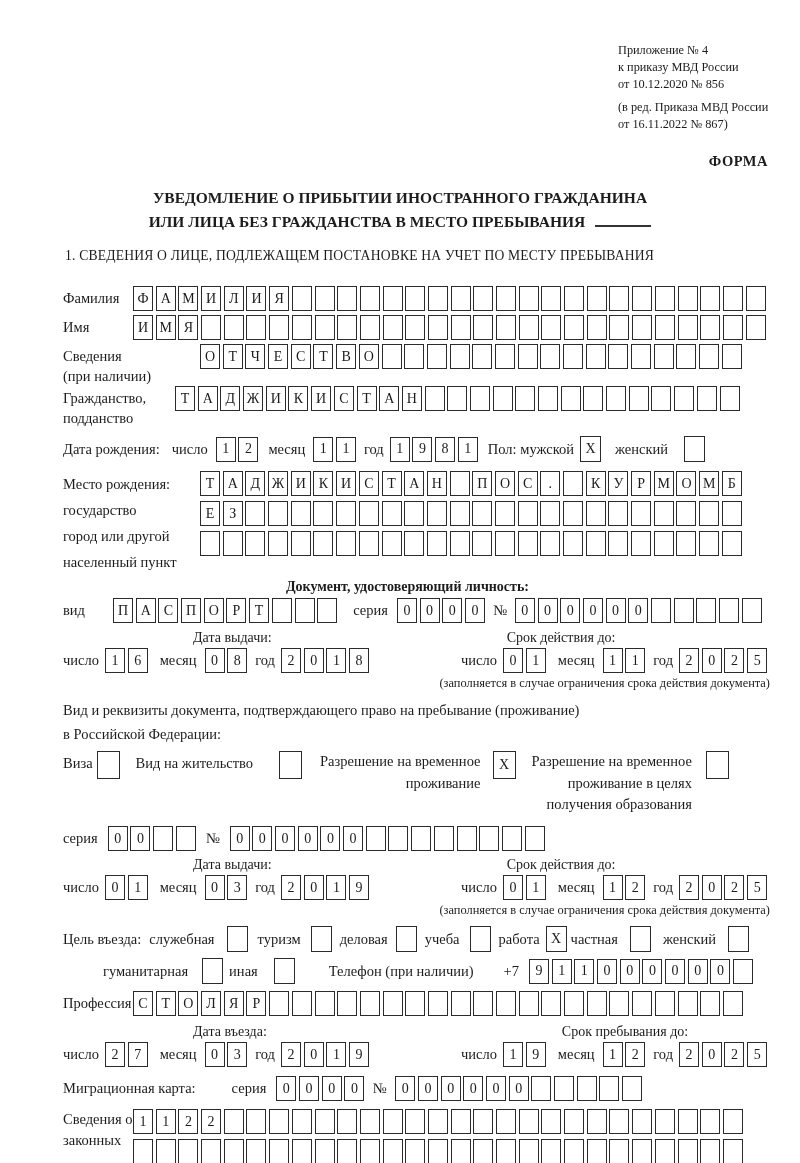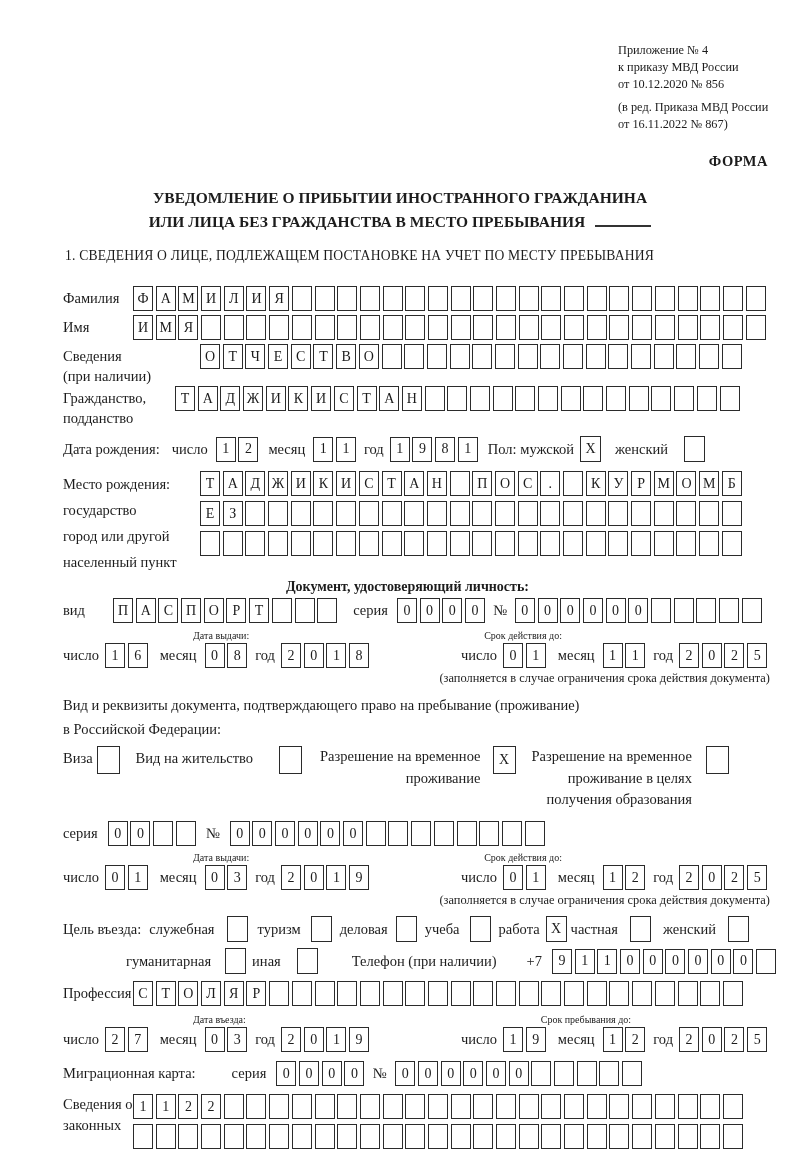--- a/index.html
+++ b/index.html
@@ -21,21 +21,21 @@
   .boxes{display:flex;gap:2.7px;flex:0 0 auto;}
   .box,.cb{
     width:20px;height:25px;box-sizing:border-box;border:1.6px solid #2b2b2b;background:#fff;
     display:flex;align-items:center;justify-content:center;font-size:14px;flex:0 0 auto;
   }
   .cb{width:21px;height:26px;}
   .cb-lg{width:23px;height:28px;box-sizing:border-box;border:1.6px solid #2b2b2b;background:#fff;
     display:flex;align-items:center;justify-content:center;font-size:14px;flex:0 0 auto;}
   .vstack{display:flex;flex-direction:column;gap:5px;}
   .dochead{text-align:center;font-weight:bold;font-size:14px;margin-top:4px;margin-right:40px;}
-  .hdrpair{display:flex;padding-left:8px;font-size:10px;margin-top:6px;align-items:center;}
+  .hdrpair{display:flex;padding-left:8px;font-size:14px;margin-top:6px;align-items:center;}
   .daterow{display:flex;align-items:center;padding-left:8px;margin-top:2px;}
   .dlabel{margin-right:2px;}
   .note-right{text-align:right;padding-right:30px;font-size:12.4px;margin-top:3px;}
   .para{padding-left:8px;line-height:1.65;margin-top:8px;}
   .opt-text{text-align:right;line-height:1.5;}
 </style>
 </head>
 <body>
 
 <div class="page">
@@ -493,21 +493,21 @@
     <span class="cb" style="margin-left:8px;"></span>
     <span class="dlabel" style="margin-left:8px;">работа</span>
     <span class="cb" style="margin-left:4px;">X</span>
     <span class="dlabel" style="margin-left:4px;">частная</span>
     <span class="cb" style="margin-left:10px;"></span>
     <span class="dlabel" style="margin-left:12px;">женский</span>
     <span class="cb" style="margin-left:10px;"></span>
   </div>
 
   <div class="daterow" style="margin-top:6px;">
-    <span class="dlabel" style="margin-left:63px;">гуманитарная</span>
+    <span class="dlabel" style="margin-left:40px;">гуманитарная</span>
     <span class="cb" style="margin-left:12px;"></span>
     <span class="dlabel" style="margin-left:6px;">иная</span>
     <span class="cb" style="margin-left:14px;"></span>
     <span class="dlabel" style="margin-left:34px;">Телефон (при наличии)</span>
     <span class="dlabel" style="margin-left:28px;">+7</span>
     <div class="boxes" style="margin-left:8px;">
         <span class="box">9</span>
         <span class="box">1</span>
         <span class="box">1</span>
         <span class="box">0</span>

